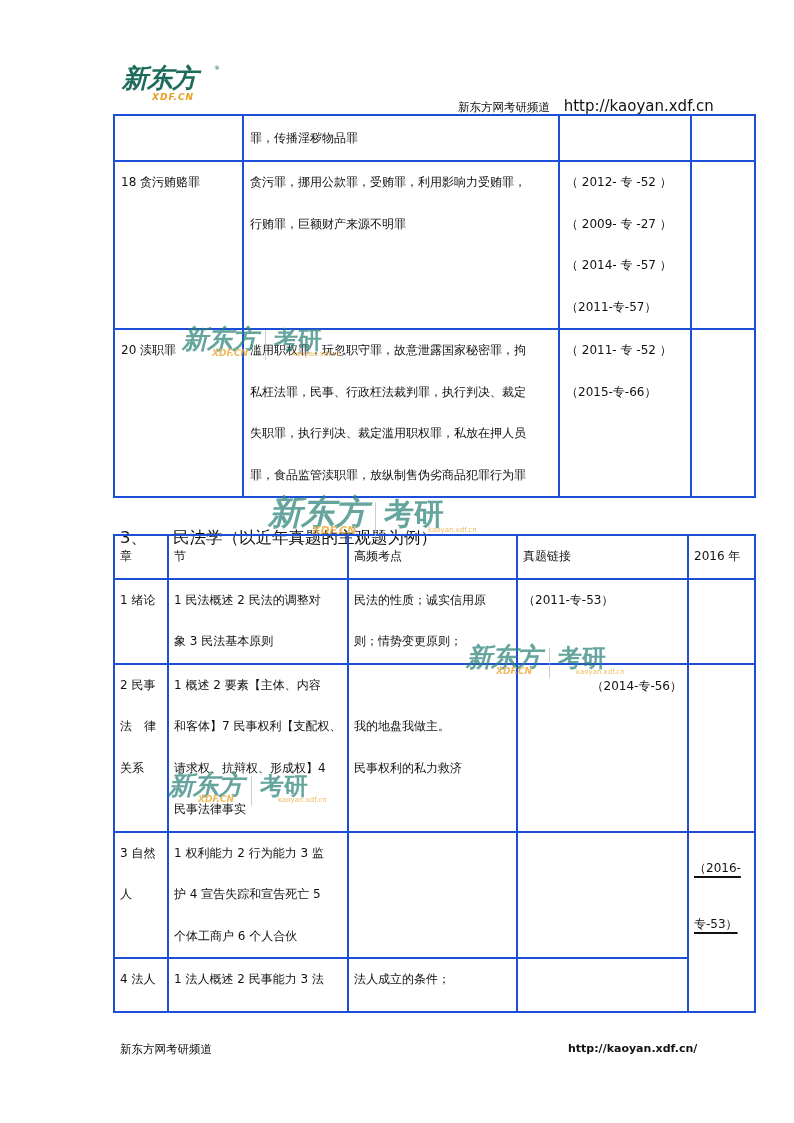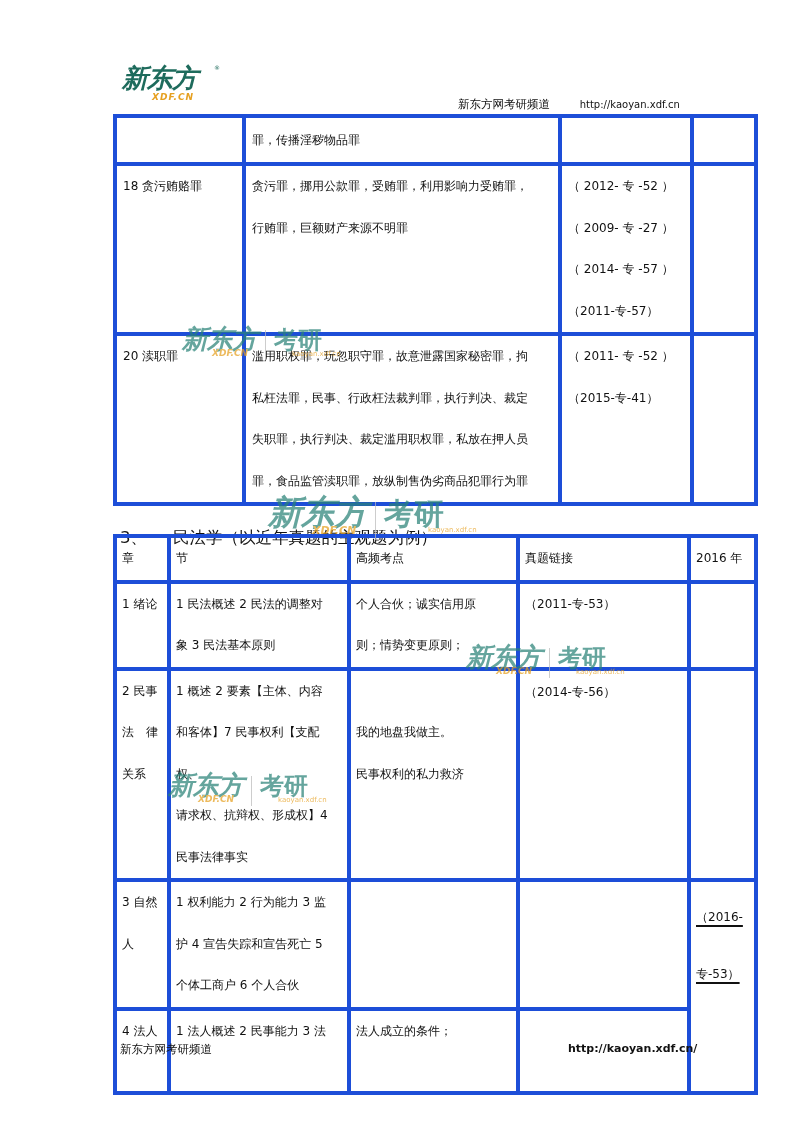--- a/index.html
+++ b/index.html
@@ -6,24 +6,24 @@
   body {
     width: 794px; height: 1123px; position: relative; overflow: hidden;
     font-family: "DejaVu Sans", "Liberation Sans", sans-serif;
     color: #111; font-size: 12px;
   }
   .logo { position: absolute; left: 122px; top: 64px; width: 100px; height: 44px; }
   .logo .cn { font-family: "DejaVu Sans", sans-serif; font-weight: bold; font-style: italic; font-size: 26px; color: #1e6b5c; letter-spacing: -1px; line-height: 28px; }
   .logo .en { font-family: "DejaVu Sans", sans-serif; font-weight: bold; font-style: italic; font-size: 9px; color: #e6a020; margin-left: 30px; line-height: 10px; letter-spacing: 1px; }
   .logo .reg { position: absolute; left: 92px; top: 0px; font-size: 6px; color: #1e6b5c; }
   .header-right { position: absolute; left: 458px; top: 97px; font-size: 11.5px; white-space: nowrap; }
-  .header-right .url { margin-left: 26px; font-size: 10px; }
+  .header-right .url { margin-left: 10px; font-size: 15px; }
 
   table.grid { position: absolute; border-collapse: collapse; table-layout: fixed; }
-  table.grid td { border: 4px solid #1d4ed8; vertical-align: top; padding: 0 6px; font-size: 12px; line-height: 41.5px; word-break: break-all; }
+  table.grid td { border: 2px solid #1d4ed8; vertical-align: top; padding: 0 6px; font-size: 12px; line-height: 41.5px; word-break: break-all; }
   #t1 { left: 113px; top: 114px; width: 641px; }
   #t2 { left: 113px; top: 534px; width: 641px; }
   #t2 td { padding: 0 5px; }
   .link-cell div { white-space: nowrap; }
   .u { text-decoration: underline; text-decoration-thickness: 2px; text-underline-offset: 4px; margin-top: 15px; }
 
   .section-title { position: absolute; left: 120px; top: 503px; font-size: 16.5px; white-space: nowrap; margin-top: 24px; }
   .section-title .num { margin-right: 26px; }
 
   .footer-left { position: absolute; left: 120px; top: 1042px; font-size: 11.5px; }
@@ -82,21 +82,21 @@
   <tr style="height:167px">
     <td>20 渎职罪</td>
     <td>
       <div>滥用职权罪，玩忽职守罪，故意泄露国家秘密罪，拘</div>
       <div>私枉法罪，民事、行政枉法裁判罪，执行判决、裁定</div>
       <div>失职罪，执行判决、裁定滥用职权罪，私放在押人员</div>
       <div>罪，食品监管渎职罪，放纵制售伪劣商品犯罪行为罪</div>
     </td>
     <td class="link-cell">
       <div>（  2011- 专 -52  ）</div>
-      <div>（2015-专-41）</div>
+      <div>（2015-专-66）</div>
     </td>
     <td></td>
   </tr>
 </tbody>
   </table>
 
 <div class="section-title">
   <span class="num">3、</span><span>民法学（以近年真题的主观题为例）</span>
 </div>
 
@@ -118,21 +118,21 @@
   </tr>
   <tr style="height:84px">
     <td>
           <div>1 绪论</div>
         </td>
     <td>
       <div>1 民法概述 2 民法的调整对</div>
       <div>象 3 民法基本原则</div>
     </td>
     <td>
-      <div>个人合伙；诚实信用原</div>
+      <div>民法的性质；诚实信用原</div>
       <div>则；情势变更原则；</div>
     </td>
     <td class="link-cell">
       <div>（2011-专-53）</div>
     </td>
     <td></td>
   </tr>
   <tr style="height:167px">
     <td>
       <div>2 民事</div>
@@ -143,21 +143,21 @@
       <div>1 概述 2 要素【主体、内容</div>
       <div>和客体】7 民事权利【支配权、</div>
       <div>请求权、抗辩权、形成权】4</div>
       <div>民事法律事实</div>
     </td>
     <td>
       <div style="height:41.5px"></div>
       <div>我的地盘我做主。</div>
       <div>民事权利的私力救济</div>
     </td>
-    <td class="link-cell" style="text-align:left; line-height:30px">
+    <td class="link-cell" style="text-align:right; line-height:30px">
       <div style="margin-top:6px">（2014-专-56）</div>
     </td>
     <td></td>
   </tr>
   <tr style="height:125px">
     <td>
       <div>3 自然</div>
       <div>人</div>
     </td>
     <td>
@@ -165,21 +165,21 @@
       <div>护 4 宣告失踪和宣告死亡 5</div>
       <div>个体工商户 6 个人合伙</div>
     </td>
     <td></td>
     <td></td>
     <td rowspan="2" class="link-cell">
       <div class="u">（2016-</div>
       <div class="u">专-53）</div>
     </td>
   </tr>
-  <tr style="height:84px">
+  <tr style="height:54px">
     <td>
           <div>4 法人</div>
         </td>
     <td>
           <div>1 法人概述 2 民事能力 3 法</div>
         </td>
     <td>
           <div>法人成立的条件；</div>
         </td>
     <td></td>

